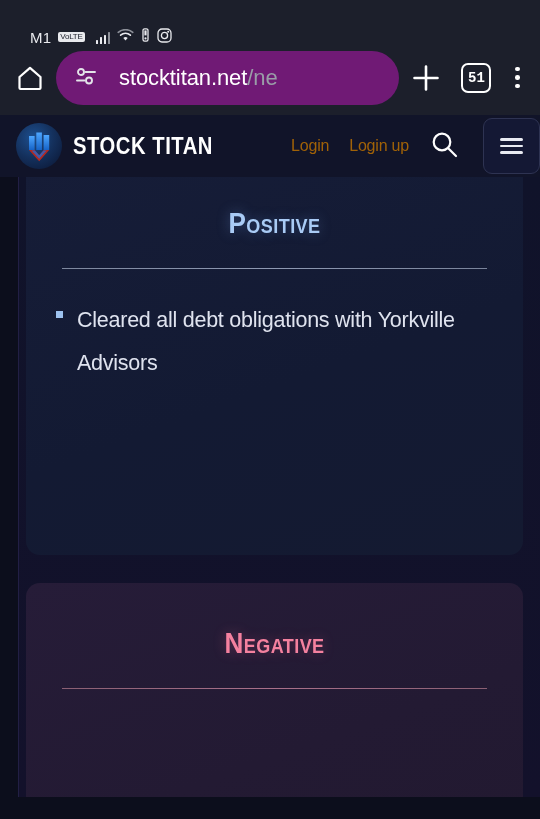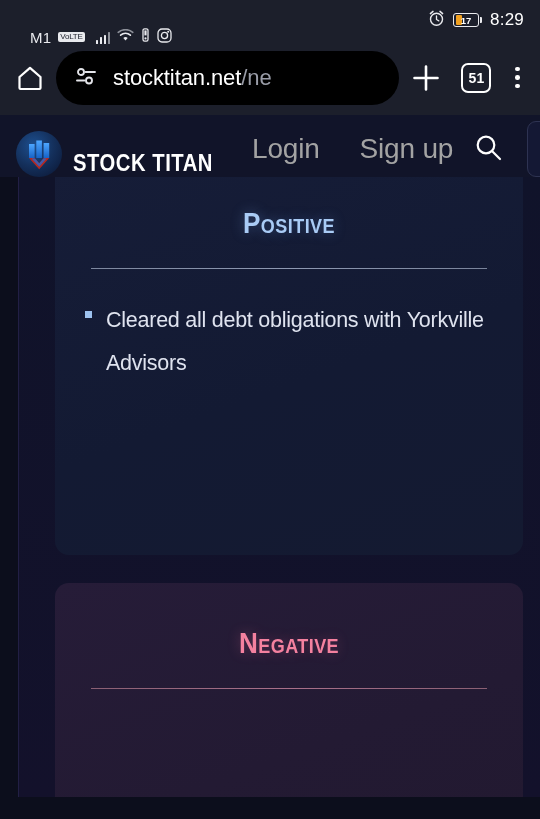--- a/index.html
+++ b/index.html
@@ -43,76 +43,76 @@
   }
   .batt-cap{ width:2px;height:6px;background:#e9eaee;border-radius:0 1px 1px 0;margin-left:1px;}
 
   
   .toolbar{
     height:75px; background:#1c1f2b;
     display:flex; align-items:center; padding:0 14px; gap:6px;
   }
   .tb-btn{ display:flex; align-items:center; justify-content:center; flex:none; }
   .omnibox{
-    flex:1; height:54px; background:#000000; border-radius:27px;
-    display:flex; align-items:center; gap:15px; padding:0 18px; overflow:hidden;
+    flex:1; height:54px; background:#701a75; border-radius:27px;
+    display:flex; align-items:center; gap:21px; padding:0 18px; overflow:hidden;
     margin:0 4px;
   }
   .omnibox-url{
     font-size:22px; color:#fff; white-space:nowrap; letter-spacing:-.1px;
   }
   .omnibox-url .dim{ color:#9a9da8; }
   .tabcount{
     width:30px;height:30px;border:2.4px solid #fff;border-radius:7px;
     display:flex;align-items:center;justify-content:center;
     font-size:14px;font-weight:bold;color:#fff;
   }
   .dots{ display:flex;flex-direction:column;gap:4px;align-items:center; padding:0 6px;}
   .dots i{width:4.6px;height:4.6px;border-radius:50%;background:#fff;display:block;}
 
   
   .site-header{
     height:62px; background:#111429;
-    display:flex; align-items:flex-end; padding-left:16px;
+    display:flex; align-items:center; padding-left:16px;
     position:relative;
   }
   .logo{
     width:46px;height:46px;border-radius:50%;flex:none;
     background:radial-gradient(circle at 38% 32%, #1d4f8f 0%, #14305c 48%, #0a1430 100%);
     position:relative; overflow:hidden;
   }
   .logo svg{ position:absolute; inset:0; }
   .brand{
     font-family:"Liberation Sans Narrow","Liberation Sans",sans-serif;
     font-weight:bold; font-size:23px; color:#fff; letter-spacing:.6px;
     margin-left:11px; transform:scaleX(.88); transform-origin:left center;
     white-space:nowrap;
   }
   .nav{ display:flex; align-items:center; gap:20px; margin-left:auto; padding-right:8px; }
-  .nav-link{ font-size:28px; color:#a3a3a3; white-space:nowrap; letter-spacing:-.2px;margin-left:20px;}
+  .nav-link{ font-size:16px; color:#a16207; white-space:nowrap; letter-spacing:-.2px;}
   .menu-box{
     width:57px; height:56px; border:1px solid #2e3352; border-radius:9px;
     display:flex; align-items:center; justify-content:center;
     margin-left:4px; margin-right:-8px; background:#141834;
   }
   .burger{display:flex;flex-direction:column;gap:4px;}
   .burger i{display:block;width:23px;height:2.6px;background:#e8eaf2;border-radius:2px;}
 
   
   .page{
     height:620px; background:#0c0e1c; position:relative; overflow:hidden;
     padding:0 0 0 0;
   }
   .page-inner{
     position:absolute; left:18px; right:0; top:0; bottom:0;
     background:linear-gradient(180deg,#10132a 0%,#13112b 100%);
     border-left:1px solid #221f45;
   }
   .card{
-    position:absolute; left:36px; right:17px;
+    position:absolute; left:7px; right:17px;
     border-radius:14px; padding:0 26px;
   }
   .card-positive{
     top:-14px; height:392px;
     background:linear-gradient(160deg,#161d38 0%,#131a33 55%,#141a31 100%);
   }
   .card-negative{
     top:406px; height:260px;
     background:linear-gradient(160deg,#261c38 0%,#231a33 60%,#221930 100%);
   }
@@ -169,37 +169,20 @@
         </svg>
     </span>
     <span>
       <svg width="15" height="15" viewBox="0 0 15 15">
           <rect x="1" y="1" width="13" height="13" rx="4" stroke="#e9eaee" stroke-width="1.3" fill="none"></rect>
           <circle cx="7.5" cy="7.5" r="3.1" stroke="#e9eaee" stroke-width="1.3" fill="none"></circle>
           <circle cx="11.2" cy="3.8" r="1" fill="#e9eaee"></circle>
         </svg>
     </span>
   </div>
-  <div class="sb-right">
-    <span>
-      <svg width="17" height="17" viewBox="0 0 17 17">
-          <circle cx="8.5" cy="9.3" r="6" stroke="#e9eaee" stroke-width="1.4" fill="none"></circle>
-          <path d="M8.5 6v3.5l2.3 1.4" stroke="#e9eaee" stroke-width="1.3" fill="none" stroke-linecap="round"></path>
-          <path d="M2.4 3.6l2.6-2.2M14.6 3.6L12 1.4" stroke="#e9eaee" stroke-width="1.5" stroke-linecap="round"></path>
-        </svg>
-    </span>
-    <span class="battery">
-      <span class="batt-body">
-        <span class="batt-fill" style="width:31%"></span>
-        <span class="batt-num">17</span>
-      </span>
-      <span class="batt-cap"></span>
-    </span>
-    <span class="clock-time">8:29</span>
-  </div>
 </div>
 
 <div class="toolbar">
   <span class="tb-btn">
     <svg width="32" height="32" viewBox="0 0 32 32">
         <path d="M5.5 15L16 5.8 26.5 15v11a1 1 0 01-1 1h-19a1 1 0 01-1-1z" stroke="#fff" stroke-width="2.2" fill="none" stroke-linejoin="round"></path>
       </svg>
   </span>
 
   <div class="omnibox">
@@ -213,21 +196,21 @@
     </span>
     <span class="omnibox-url"><span>stocktitan.net</span><span class="dim">/ne</span></span>
   </div>
 
   <span class="tb-btn">
     <svg width="34" height="34" viewBox="0 0 34 34">
         <path d="M17 5.5v23M5.5 17h23" stroke="#fff" stroke-width="2.6" stroke-linecap="round"></path>
       </svg>
   </span>
 
-  <span class="tb-btn" style="margin:0 12px;">
+  <span class="tb-btn" style="margin:0 12px;font-family:Liberation Mono, monospace;">
     <span class="tabcount">51</span>
   </span>
 
   <span class="dots">
       <i></i>
       <i></i>
       <i></i>
     </span>
 </div>
 
@@ -244,21 +227,21 @@
       <rect x="20.3" y="9.5" width="5.6" height="17.5" fill="url(#bar)"></rect>
       <rect x="27.6" y="12" width="5.6" height="15" fill="url(#bar)"></rect>
       <path d="M13 27h5.6l4.6 5.2L27.8 27h5.4l-10 11.3z" fill="#b4281f"></path>
       <path d="M15.6 27.6h3.4l4.2 4.6 4.2-4.6h3.2l-7.4 8.2z" fill="#2f63c4" opacity=".85"></path>
     </svg>
   </span>
   <span class="brand">STOCK TITAN</span>
 
   <div class="nav">
     <span class="nav-link">Login</span>
-    <span class="nav-link">Sign up</span>
+    <span class="nav-link">Login up</span>
     <span>
       <svg width="30" height="30" viewBox="0 0 30 30">
           <circle cx="13" cy="13" r="8.3" stroke="#fff" stroke-width="2.2" fill="none"></circle>
           <path d="M19.2 19.2L27 27" stroke="#fff" stroke-width="2.2" stroke-linecap="round"></path>
         </svg>
     </span>
     <span class="menu-box">
       <span class="burger">
           <i></i>
           <i></i>

